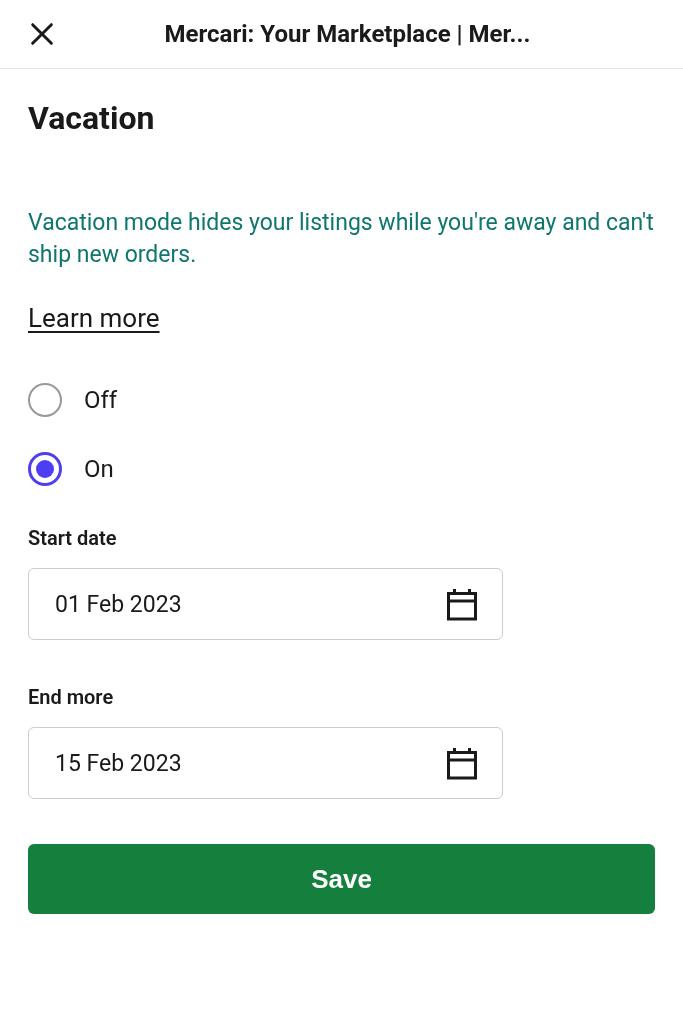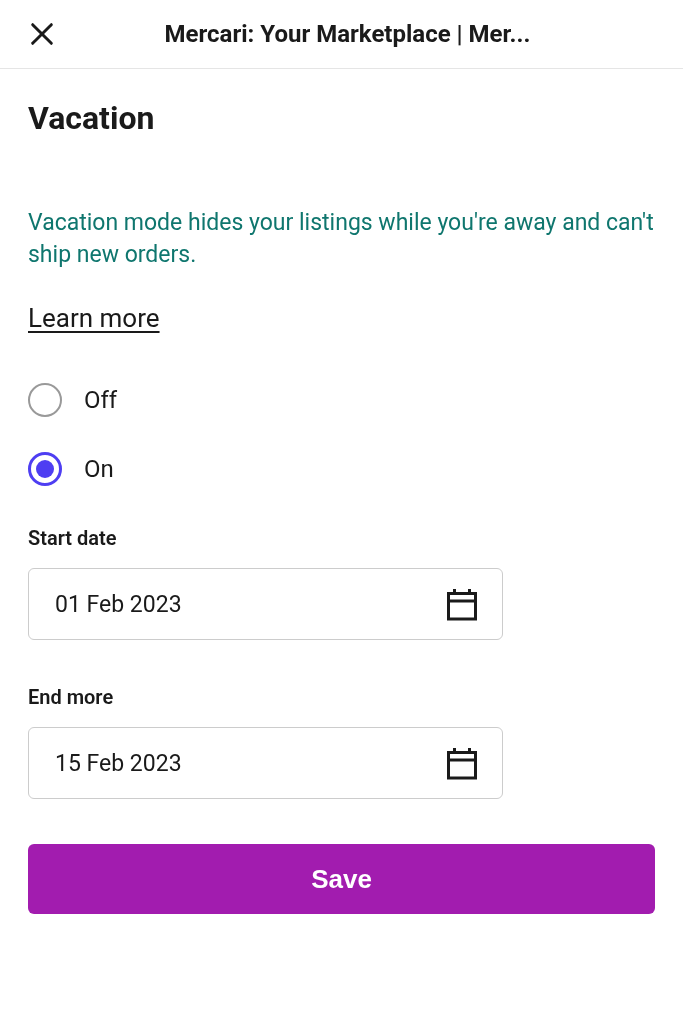--- a/index.html
+++ b/index.html
@@ -135,21 +135,21 @@
       color: #1a1a1a;
     }
     .calendar-icon {
       width: 36px;
       height: 36px;
       flex-shrink: 0;
     }
     .save-button {
       width: 100%;
       height: 70px;
-      background: #a21caf;
+      background: #15803d;
       border: none;
       border-radius: 6px;
       color: #fff;
       font-size: 26px;
       font-weight: 600;
       cursor: pointer;
       margin-top: 0;
     }
   </style>
 </head>

